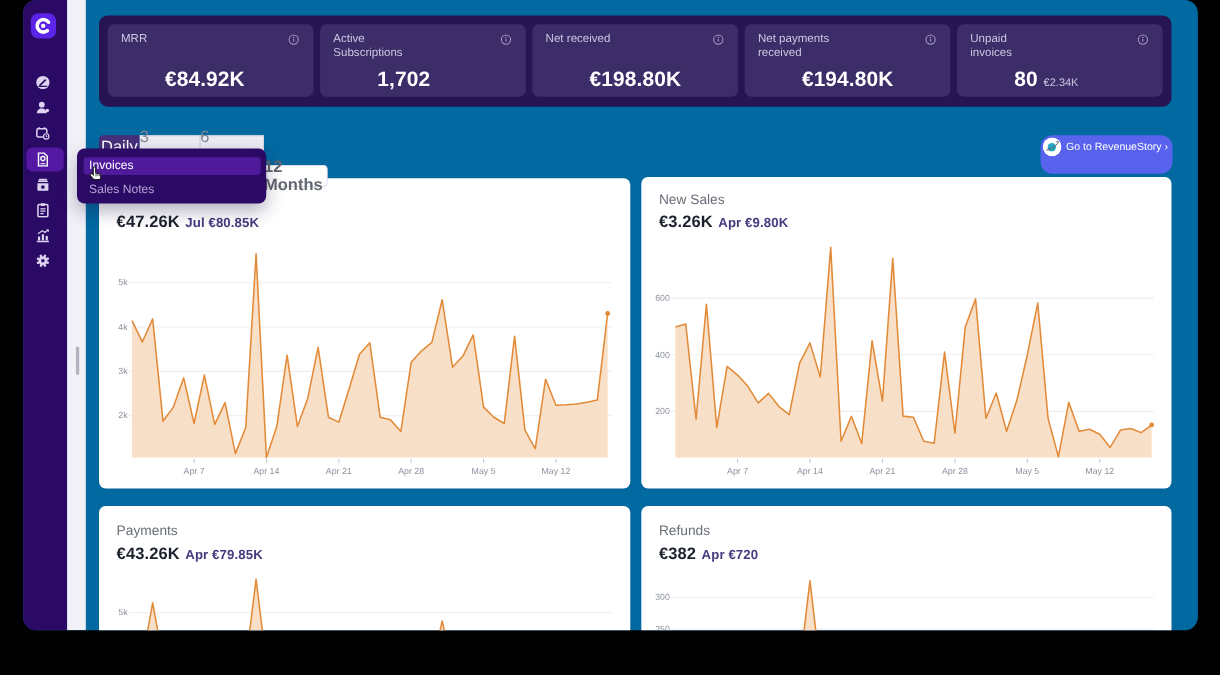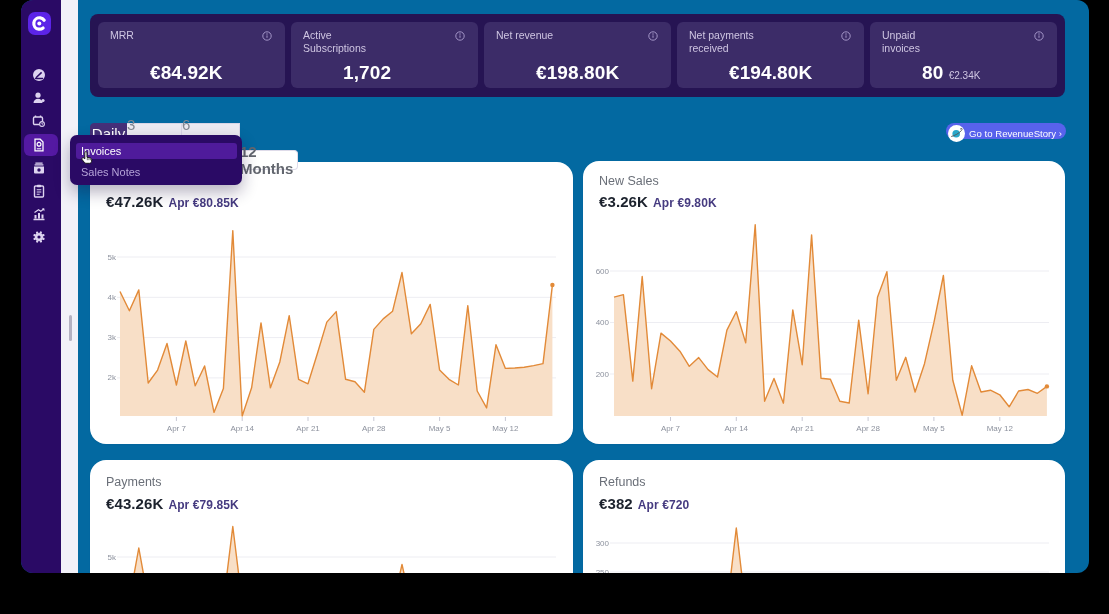--- a/index.html
+++ b/index.html
@@ -12,23 +12,23 @@
 .scard { position:absolute; top:8px; width:187px; height:66px; background:#3c2c68; border-radius:6px; }
 .slabel { position:absolute; left:12px; top:7px; font-size:10.5px; line-height:13px; color:#cfc6e2; }
 .sinfo { position:absolute; right:13px; top:9px; }
 .sval { position:absolute; left:12px; top:40px; font-size:19px; font-weight:bold; color:#fff; letter-spacing:0.1px;margin-left:40px; }
 .ssub { font-size:10px; font-weight:normal; color:#cfc6e2; letter-spacing:0; }
 .tabs { position:absolute; left:69px; top:123px; height:20px; display:flex; z-index:5; }
 .tab { height:20px; background:#fff; border:1px solid #dedbe9; border-left:none; font-size:15px; color:#6e727a; display:flex; align-items:center; justify-content:center; }
 .tab.first { border-left:1px solid #dedbe9; border-radius:4px 0 0 4px; }
 .tab.last { border-radius:0 4px 4px 0;margin-top:27px; }
 .tab.sel { background:#4a2c8c; border-color:#4a2c8c; color:#fff; }
-.gobtn { position:absolute; left:925px; top:123px; width:120px; height:16px; background:#5862ec; border-radius:11px; z-index:5; }
+.gobtn { position:absolute; left:925px; top:123px; width:120px; height:35px; background:#5862ec; border-radius:11px; z-index:5; }
 .gobtn .txt { position:absolute; left:21px; top:0; width:97px; height:21px; line-height:21px; font-size:9.6px; color:#fff; text-align:center; white-space:nowrap; }
-.card { position:absolute; background:#fff; border-radius:16px; box-shadow:0 1px 2px rgba(40,40,80,0.06);padding-left:44px; }
+.card { position:absolute; background:#fff; border-radius:6px; box-shadow:0 1px 2px rgba(40,40,80,0.06);padding-left:44px; }
 .ctitle { position:absolute; left:16px; top:13px; font-size:12.5px; color:#6a6f78; }
 .cval { position:absolute; left:16px; top:32px; font-size:15px; font-weight:bold; color:#1c222d; letter-spacing:0.1px; }
 .csub { font-size:12px; font-weight:bold; color:#463b80; margin-left:5px; }
 .dropdown { position:absolute; left:49px; top:135px; width:172px; height:50px; background:#2a0a65; border-radius:7px; z-index:50; box-shadow:0 7px 16px rgba(25,12,60,0.32); }
 .ddrow { position:absolute; left:6px; top:8px; width:161px; height:16px; background:#4f1b9b; border-radius:3px; }
 .ddtxt1 { position:absolute; left:11px; top:10px; font-size:11px; color:#fff; }
 .ddtxt2 { position:absolute; left:11px; top:31px; font-size:11px; color:#b5a3d8; }
 </style></head><body>
 <div class="win">
   <div class="statsbar">
@@ -44,21 +44,21 @@
       <div class="scard" style="left:201px">
         <div class="slabel">Active<br>Subscriptions</div>
         <svg class="sinfo" width="10" height="10" viewBox="0 0 10 10">
           <circle cx="5" cy="5" r="4.2" fill="none" stroke="#a395c7" stroke-width="1"></circle>
           <path d="M5 4.4v2.4" stroke="#a395c7" stroke-width="1"></path>
           <circle cx="5" cy="3" r="0.7" fill="#a395c7"></circle>
         </svg>
         <div class="sval">1,702</div>
       </div>
       <div class="scard" style="left:394px">
-        <div class="slabel">Net revenue</div>
+        <div class="slabel">Net received</div>
         <svg class="sinfo" width="10" height="10" viewBox="0 0 10 10">
           <circle cx="5" cy="5" r="4.2" fill="none" stroke="#a395c7" stroke-width="1"></circle>
           <path d="M5 4.4v2.4" stroke="#a395c7" stroke-width="1"></path>
           <circle cx="5" cy="3" r="0.7" fill="#a395c7"></circle>
         </svg>
         <div class="sval">€198.80K</div>
       </div>
       <div class="scard" style="left:587px">
         <div class="slabel">Net payments<br>received</div>
         <svg class="sinfo" width="10" height="10" viewBox="0 0 10 10">
@@ -88,21 +88,21 @@
       <svg width="17" height="17" viewBox="0 0 17 17" style="position:absolute;left:2px;top:2px">
         <circle cx="8.5" cy="8.5" r="8.5" fill="#fff"></circle>
         <circle cx="8.2" cy="8.8" r="3.8" fill="#28a7c9"></circle>
         <path d="M3.2 11.5c3-0.5 8.5-3.5 10.4-6.2" stroke="#555" stroke-width="0.9" fill="none"></path>
         <path d="M13.6 5.3c.5-.8.7-1.4.4-1.7-.3-.3-1.1 0-1.9.5" stroke="#555" stroke-width="0.9" fill="none"></path>
       </svg>
       <div class="txt">Go to RevenueStory ›</div>
     </div>
 
   <div class="card" style="left:69px;top:162px;width:483px;height:282px">
-    <div class="cval" style="top:31px">€47.26K<span class="csub">Apr €80.85K</span></div>
+    <div class="cval" style="top:31px">€47.26K<span class="csub">Jul €80.85K</span></div>
     <svg width="483" height="282" viewBox="0 0 483 282" style="position:absolute;left:0;top:0">
         <line x1="27" y1="95.0" x2="466" y2="95.0" stroke="#ededf2" stroke-width="1"></line>
         <text x="26" y="97.5" font-size="8" fill="#8d929e" text-anchor="end" font-family="Liberation Sans,sans-serif">5k</text>
         <line x1="27" y1="135.3" x2="466" y2="135.3" stroke="#ededf2" stroke-width="1"></line>
         <text x="26" y="137.8" font-size="8" fill="#8d929e" text-anchor="end" font-family="Liberation Sans,sans-serif">4k</text>
         <line x1="27" y1="175.6" x2="466" y2="175.6" stroke="#ededf2" stroke-width="1"></line>
         <text x="26" y="178.1" font-size="8" fill="#8d929e" text-anchor="end" font-family="Liberation Sans,sans-serif">3k</text>
         <line x1="27" y1="215.9" x2="466" y2="215.9" stroke="#ededf2" stroke-width="1"></line>
         <text x="26" y="218.4" font-size="8" fill="#8d929e" text-anchor="end" font-family="Liberation Sans,sans-serif">2k</text>
         <path d="M30.0 129.5L39.4 148.8L48.8 127.9L58.2 221.0L67.6 208.1L77.0 181.5L86.4 223.0L95.8 179.0L105.2 223.8L114.6 204.0L124.0 250.4L133.4 226.6L142.8 68.6L152.2 254.0L161.6 225.8L171.0 160.9L180.4 225.8L189.8 200.0L199.2 153.7L208.6 217.3L218.0 221.8L227.4 191.5L236.8 160.1L246.2 149.6L255.6 217.3L265.0 219.7L274.4 230.2L283.8 167.4L293.2 156.9L302.6 149.2L312.0 110.5L321.4 171.8L330.8 161.7L340.2 142.4L349.6 208.1L359.0 217.3L368.4 223.0L377.8 143.6L387.2 229.0L396.6 245.9L406.0 182.7L415.4 206.4L424.8 206.0L434.2 205.2L443.6 203.6L453.0 201.6L462.4 123.0L462.4 254.0 L30.0 254.0 Z" fill="#f8dfc7"></path>

